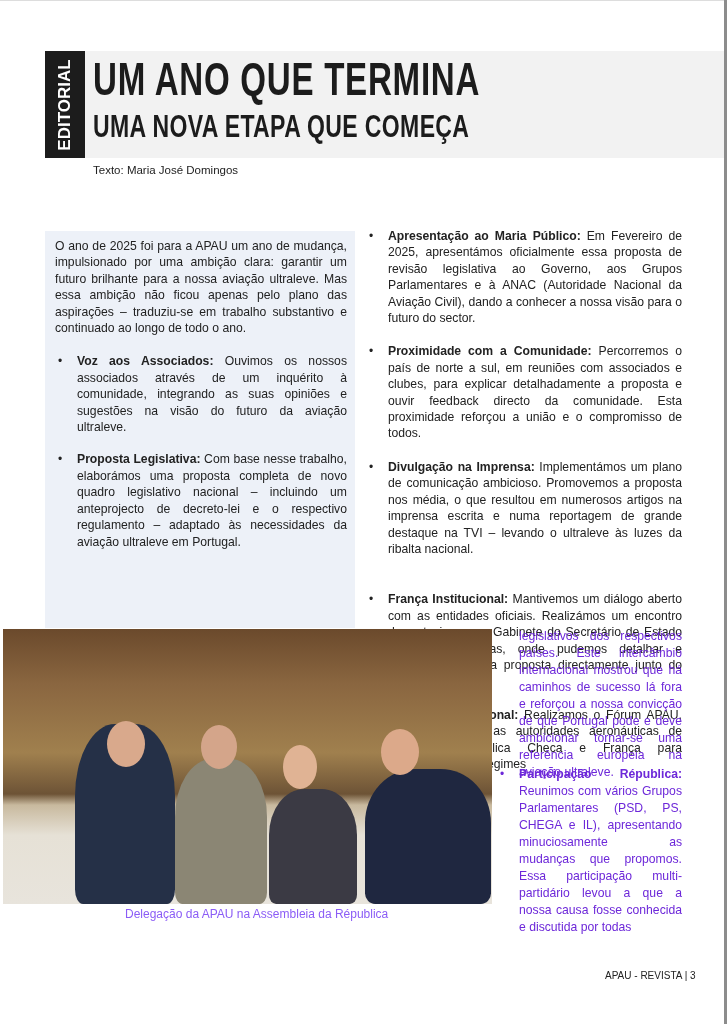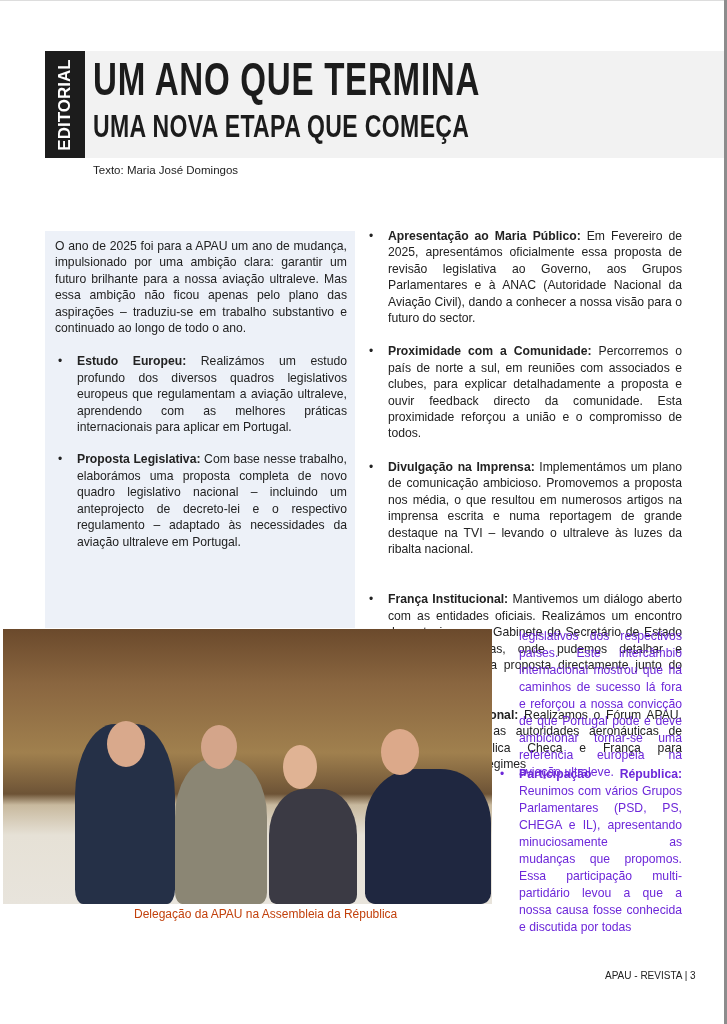--- a/index.html
+++ b/index.html
@@ -36,21 +36,21 @@
   .right-col { left: 366px; top: 228px; width: 316px; }
   .bullet { position: relative; padding-left: 22px; margin-bottom: 16px; }
   .bullet::before { content: "•"; position: absolute; left: 3px; top: 0; font-size: 12px; }
   .bullet b { font-weight: bold; }
 
   .photo {
     position: absolute; left: 3px; top: 629px; width: 489px; height: 275px; overflow: hidden;
     background: linear-gradient(180deg, #6b4a2c 0%, #8a6640 20%, #a0804e 45%, #6d5336 60%, #c8b99e 64%, #e6e1d6 75%, #e8e4dc 100%);
   }
   .photo .figure { position: absolute; border-radius: 40% 40% 8% 8%; }
-  .caption { position: absolute; left: 134px; top: 907px; font-size: 12px; color: #c2410c; }
+  .caption { position: absolute; left: 125px; top: 907px; font-size: 12px; color: #8b5cf6; }
   .wrap-text { position: absolute; font-size: 12.2px; line-height: 17px; text-align: justify; color: #6d28d9; }
   .footer { position: absolute; left: 605px; top: 970px; font-size: 10px; color: #222; }
 </style>
 </head>
 <body>
 
 <div class="top-line"></div>
 <div class="right-edge"></div>
 
 <div class="header-band"></div>
@@ -58,21 +58,21 @@
   <span>EDITORIAL</span>
 </div>
 <div class="title-main">UM ANO QUE TERMINA</div>
 <div class="title-sub">UMA NOVA ETAPA QUE COMEÇA</div>
 <div class="byline">Texto: Maria José Domingos</div>
 
 <div class="left-box"></div>
 
 <div class="col left-col">
   <p>O ano de 2025 foi para a APAU um ano de mudança, impulsionado por uma ambição clara: garantir um futuro brilhante para a nossa aviação ultraleve. Mas essa ambição não ficou apenas pelo plano das aspirações – traduziu-se em trabalho substantivo e continuado ao longo de todo o ano.</p>
-  <div class="bullet"><b>Estudo Europeu:</b><span> Realizámos um estudo profundo dos diversos quadros legislativos europeus que regulamentam a aviação ultraleve, aprendendo com as melhores práticas internacionais para aplicar em Portugal.</span></div>
+  <div class="bullet"><b>Voz aos Associados:</b><span> Ouvimos os nossos associados através de um inquérito à comunidade, integrando as suas opiniões e sugestões na visão do futuro da aviação ultraleve.</span></div>
   <div class="bullet"><b>Proposta Legislativa:</b><span> Com base nesse trabalho, elaborámos uma proposta completa de novo quadro legislativo nacional – incluindo um anteprojecto de decreto-lei e o respectivo regulamento – adaptado às necessidades da aviação ultraleve em Portugal.</span></div>
 </div>
 
 <div class="col right-col">
   <div class="bullet" style="margin-bottom:17px"><b>Apresentação ao Maria Público:</b><span> Em Fevereiro de 2025, apresentámos oficialmente essa proposta de revisão legislativa ao Governo, aos Grupos Parlamentares e à ANAC (Autoridade Nacional da Aviação Civil), dando a conhecer a nossa visão para o futuro do sector.</span></div>
   <div class="bullet" style="margin-bottom:17px"><b>Proximidade com a Comunidade:</b><span> Percorremos o país de norte a sul, em reuniões com associados e clubes, para explicar detalhadamente a proposta e ouvir feedback directo da comunidade. Esta proximidade reforçou a união e o compromisso de todos.</span></div>
   <div class="bullet" style="margin-bottom:34px"><b>Divulgação na Imprensa:</b><span> Implementámos um plano de comunicação ambicioso. Promovemos a proposta nos média, o que resultou em numerosos artigos na imprensa escrita e numa reportagem de grande destaque na TVI – levando o ultraleve às luzes da ribalta nacional.</span></div>
   <div class="bullet" style="margin-bottom:17px"><b>França Institucional:</b><span> Mantivemos um diálogo aberto com as entidades oficiais. Realizámos um encontro de cortesia com o Gabinete do Secretário de Estado das Infra-estruturas, onde pudemos detalhar e esclarecer a nossa proposta directamente junto do Governo.</span></div>
   <div class="bullet" style="margin-bottom:0"><b>Diálogo Internacional:</b><span> Realizamos o Fórum APAU, onde acolhemos as autoridades aeronáuticas de Espanha, República Checa e França para apresentarem os regimes</span></div>
 </div>

